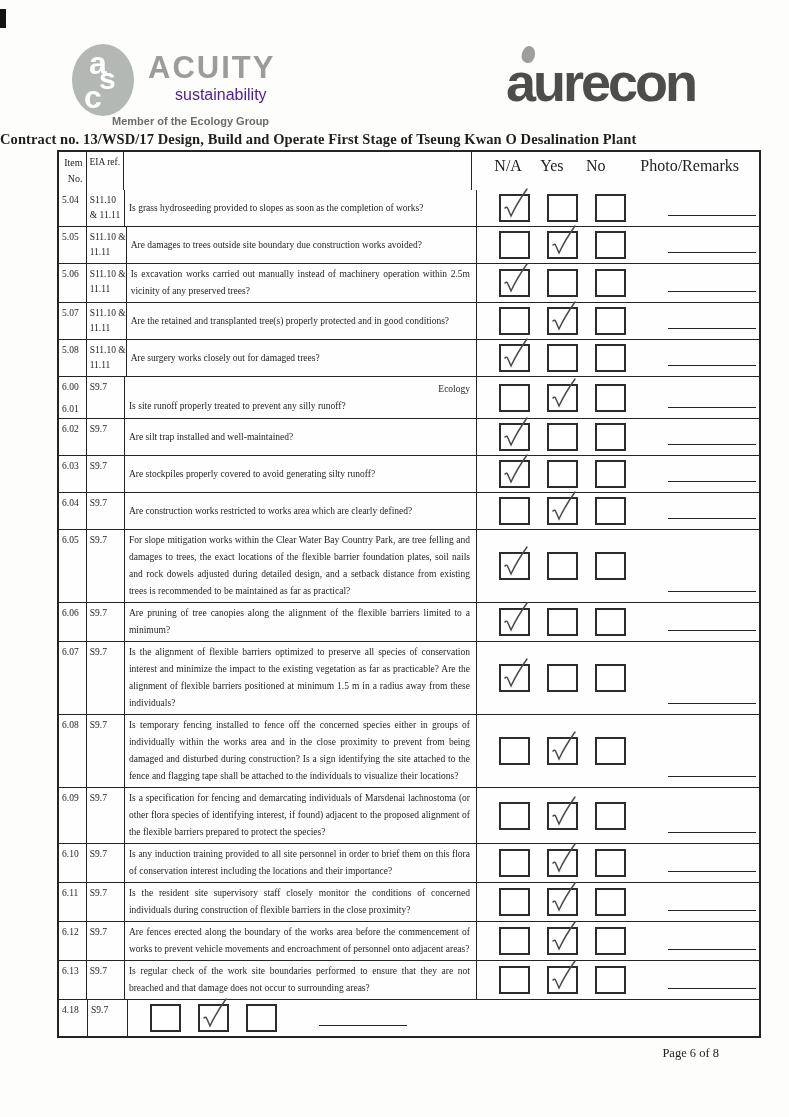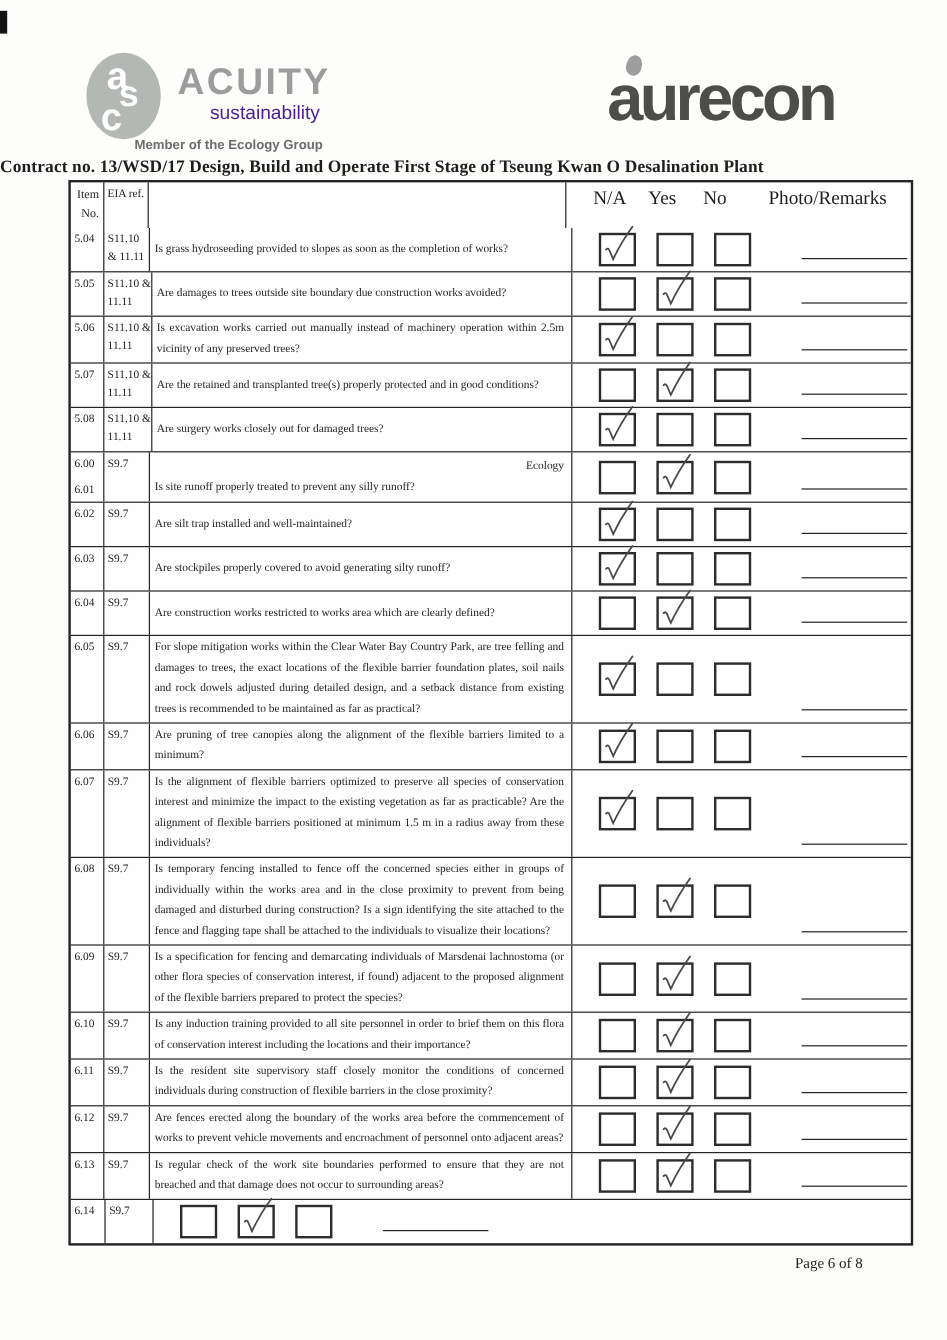--- a/index.html
+++ b/index.html
@@ -392,21 +392,21 @@
   </div>
 
   <div class="row">
     <div class="cell c-item">
           <div>6.09</div>
         </div>
     <div class="cell c-eia">
           <div>S9.7</div>
         </div>
     <div class="cell c-q">
-          <div>Is a specification for fencing and demarcating individuals of Marsdenai lachnostoma (or other flora species of conservation interest, if found) adjacent to the proposed alignment of the flexible barriers prepared to protect the species?</div>
+          <div>Is a specification for fencing and demarcating individuals of Marsdenai lachnostoma (or other flora species of identifying interest, if found) adjacent to the proposed alignment of the flexible barriers prepared to protect the species?</div>
         </div>
     <div class="cell c-ans">
       <span class="cb"></span>
       <span class="cb">
             <svg class="tick" viewBox="0 0 30 37">
               <path d="M5 24 Q7 22 8 25 L11 32 Q17 19 27 5" fill="none" stroke="#4a4a4a" stroke-width="1.5" stroke-linecap="round"></path>
             </svg>
           </span>
       <span class="cb"></span>
       <span class="rline"></span>
@@ -496,21 +496,21 @@
               <path d="M5 24 Q7 22 8 25 L11 32 Q17 19 27 5" fill="none" stroke="#4a4a4a" stroke-width="1.5" stroke-linecap="round"></path>
             </svg>
           </span>
       <span class="cb"></span>
       <span class="rline"></span>
     </div>
   </div>
 
   <div class="row">
     <div class="cell c-item">
-          <div>6.14</div>
+          <div>4.18</div>
         </div>
     <div class="cell c-eia">
           <div>S9.7</div>
         </div>
     <div class="cell c-ans">
       <span class="cb"></span>
       <span class="cb">
             <svg class="tick" viewBox="0 0 30 37">
               <path d="M5 24 Q7 22 8 25 L11 32 Q17 19 27 5" fill="none" stroke="#4a4a4a" stroke-width="1.5" stroke-linecap="round"></path>
             </svg>

